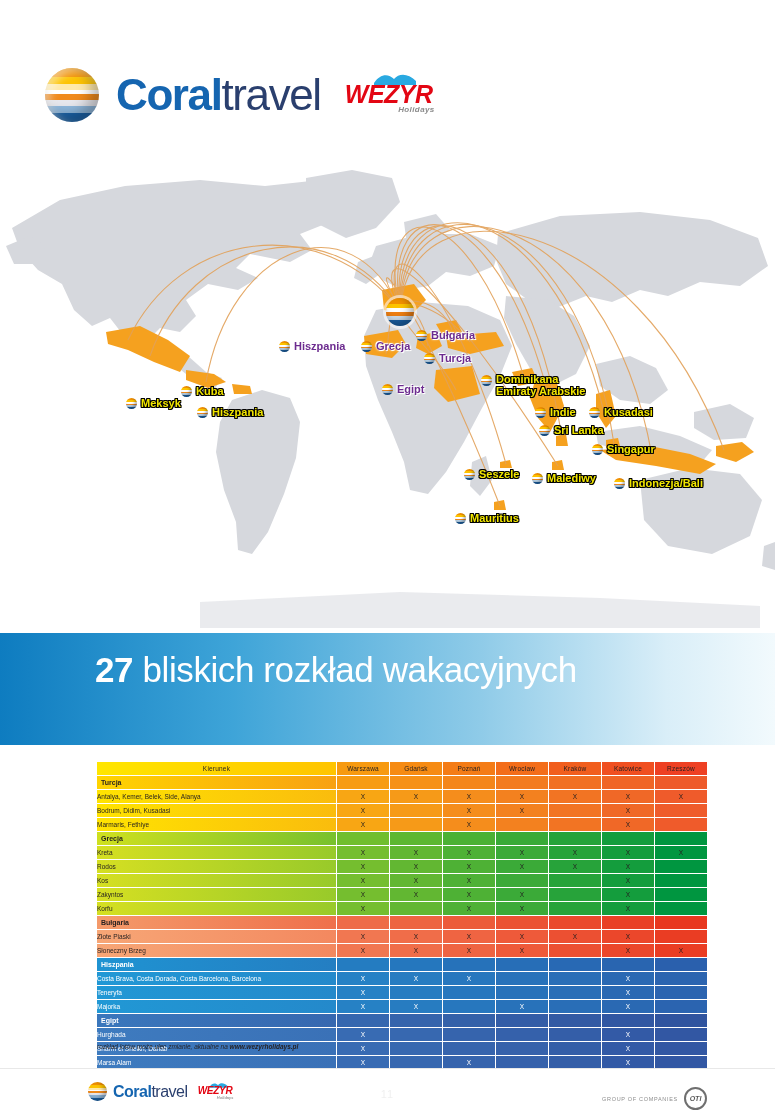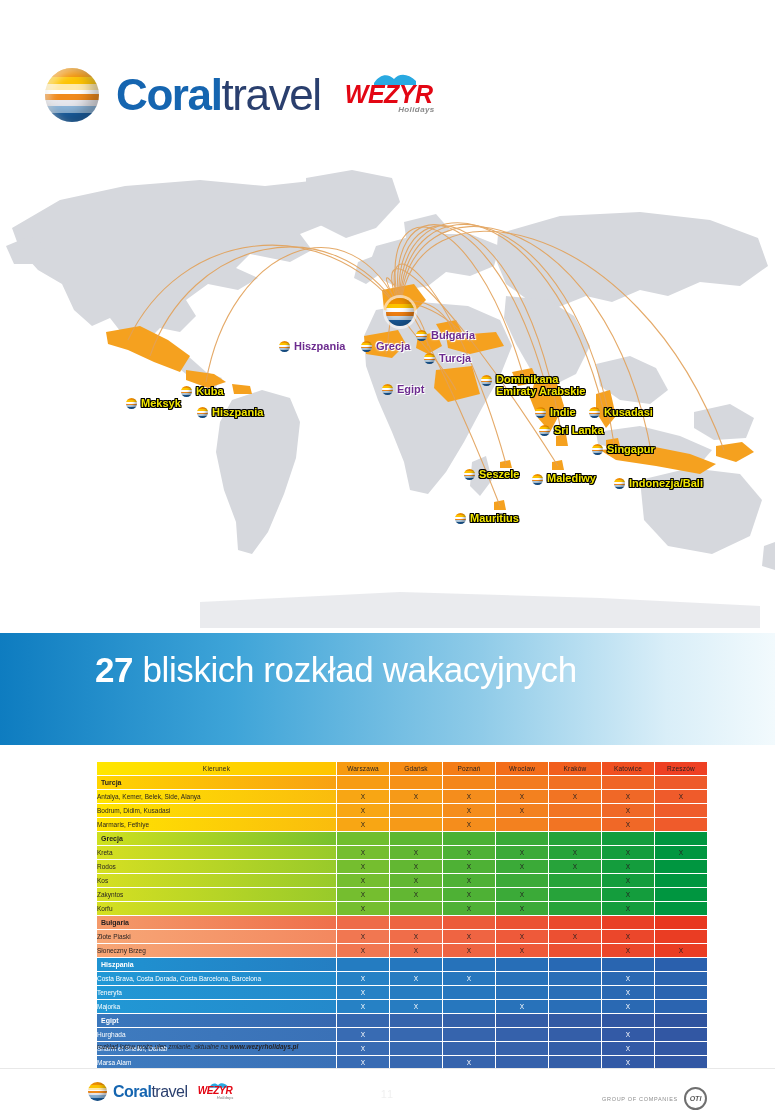--- a/index.html
+++ b/index.html
@@ -466,21 +466,21 @@
     <span class="lbl-txt">Sri Lanka</span>
   </div>
   <div class="map-label yellow" style="left:592px; top:294px;">
     <span class="pin"></span>
     <span class="lbl-txt">Singapur</span>
   </div>
   <div class="map-label yellow" style="left:464px; top:319px;">
     <span class="pin"></span>
     <span class="lbl-txt">Seszele</span>
   </div>
-  <div class="map-label yellow" style="left:532px; top:323px;align-items:flex-end;">
+  <div class="map-label yellow" style="left:532px; top:323px;">
     <span class="pin"></span>
     <span class="lbl-txt">Malediwy</span>
   </div>
   <div class="map-label yellow" style="left:614px; top:328px;">
     <span class="pin"></span>
     <span class="lbl-txt">Indonezja/Bali</span>
   </div>
   <div class="map-label yellow" style="left:455px; top:363px;align-items:center;">
     <span class="pin"></span>
     <span class="lbl-txt">Mauritius</span>

